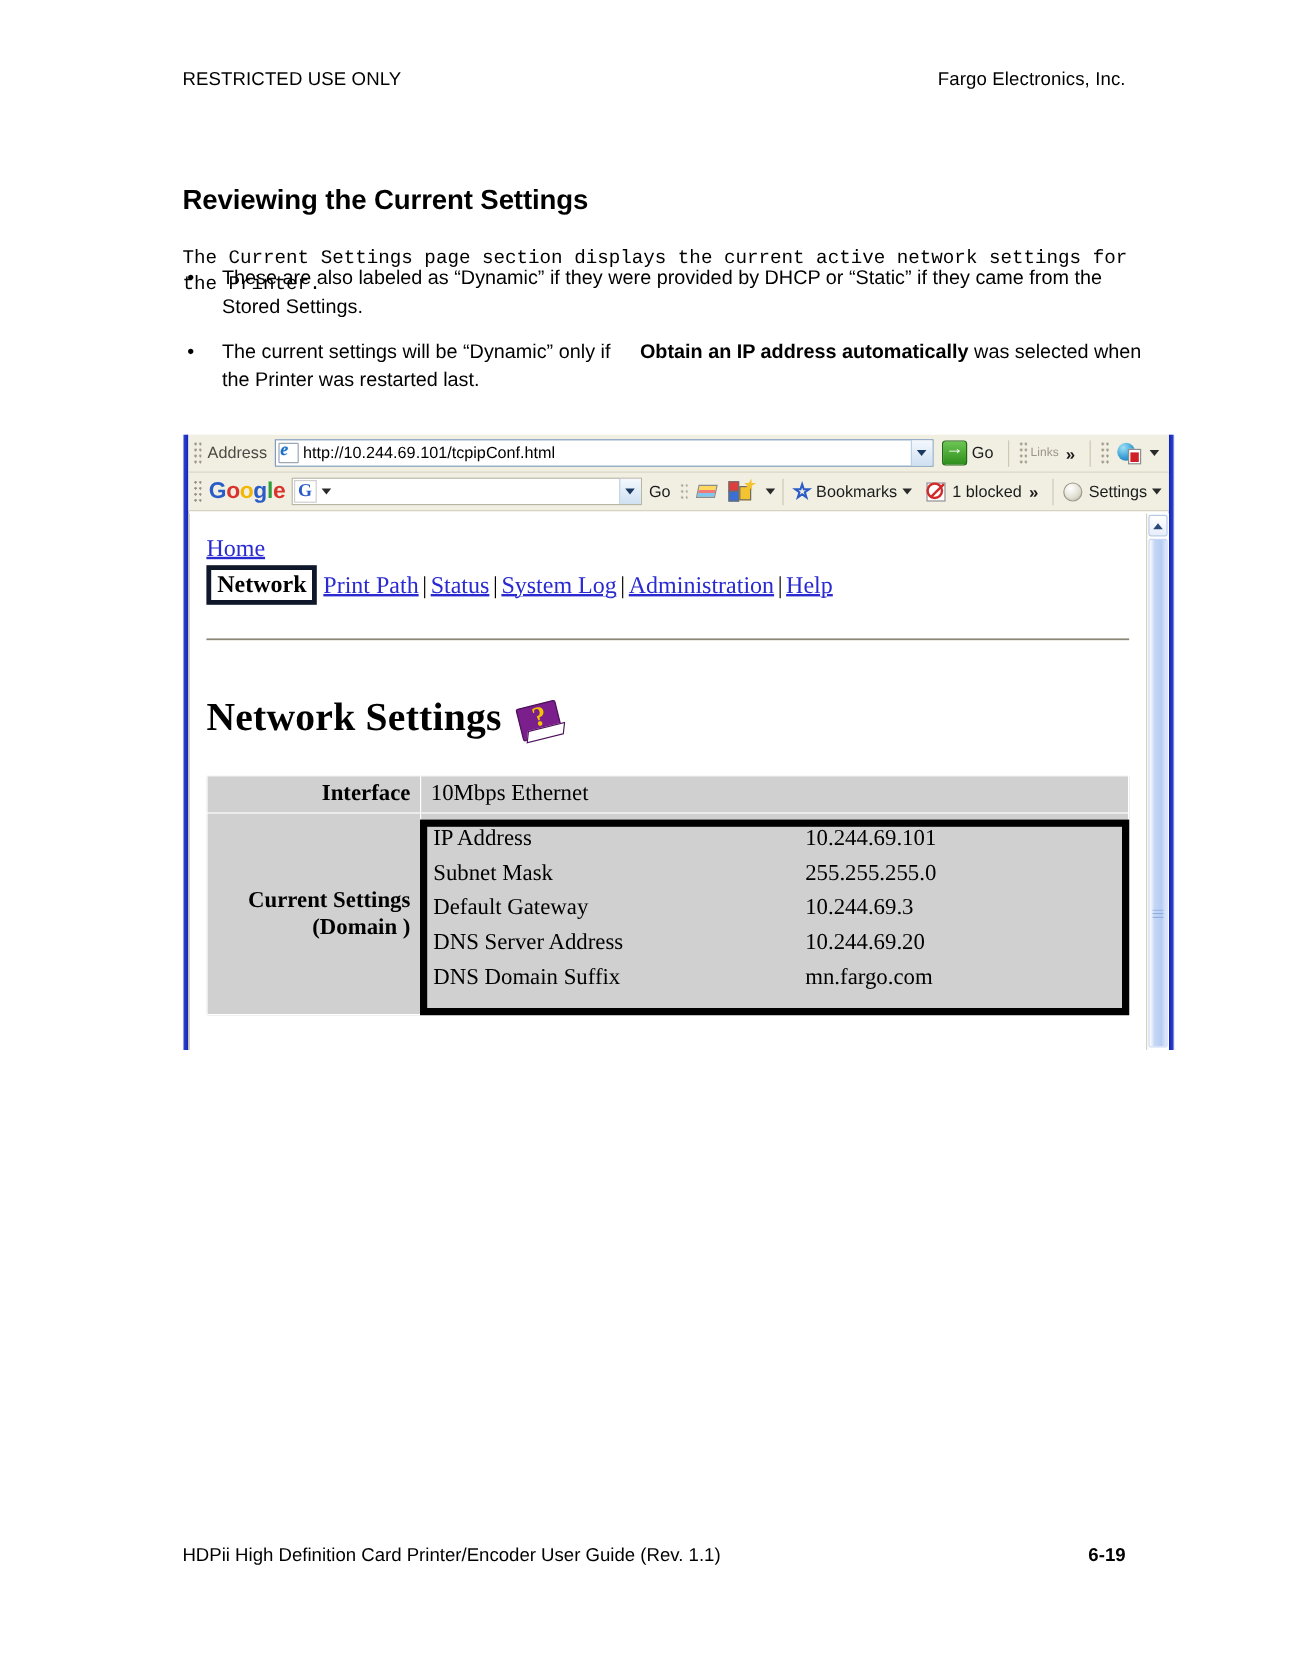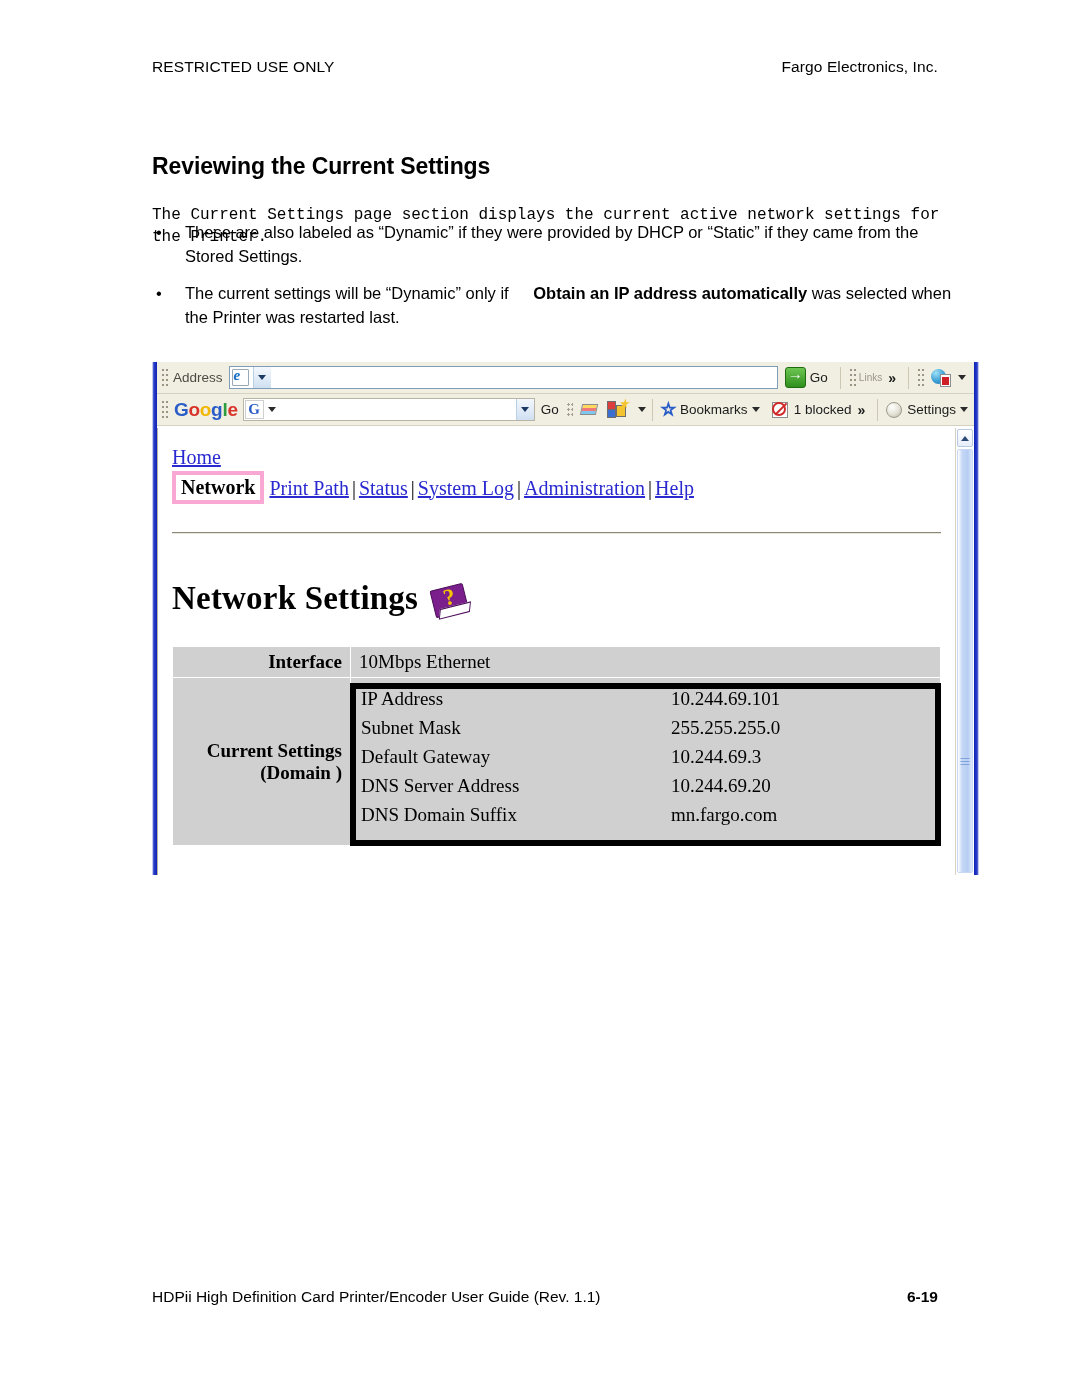--- a/index.html
+++ b/index.html
@@ -256,21 +256,21 @@
   .nav-links {
     font-family: "Liberation Serif", serif; font-size: 20px; line-height: 26px;
   }
   .nav-links a {
     color: #2a2ad0; text-decoration: underline; white-space: nowrap;
   }
   .nav-links .sep { color: #000; padding: 0 3px; }
   .nav-row2 { margin-top: 1px; display: flex; align-items: center; }
   .boxed {
     display: inline-block;
-    border: 4px solid #f9a8d4;
+    border: 4px solid #0f172a;
     padding: 0px 5px 1px 5px;
     background: #fff;
     font-weight: bold;
     color: #000;
     margin-right: 5px;
     line-height: 24px;
   }
   .hr-sep {
     margin: 28px 14px 0 0; height: 2px;
     background: linear-gradient(to bottom, #8b8778 0 1px, #e9e7dd 1px 2px);
@@ -404,20 +404,21 @@
 
   <div class="shot-inner">
 
     <div class="tb">
       <span class="grip"></span>
       <span class="tb-label">
         <span>Address</span>
       </span>
       <span class="addr-field">
         <span class="ie-icon"></span>
+        <span class="addr-url">http://10.244.69.101/tcpipConf.html</span>
         <span class="combo-arrow"></span>
       </span>
       <span class="go-btn">
         <span class="go-sq"></span>
         <span class="go-txt">Go</span>
       </span>
       <span class="sep-v"></span>
       <span class="grip"></span>
       <span class="links-txt">Links</span>
       <span class="chev">»</span>

